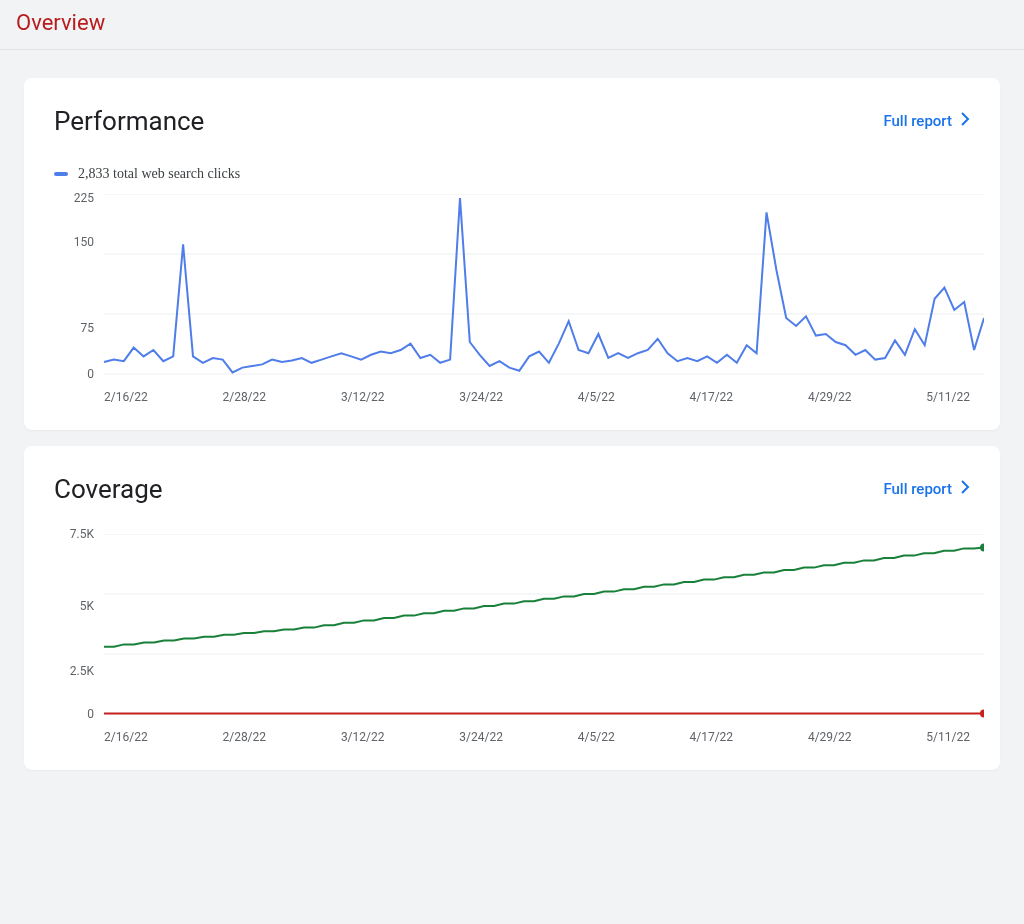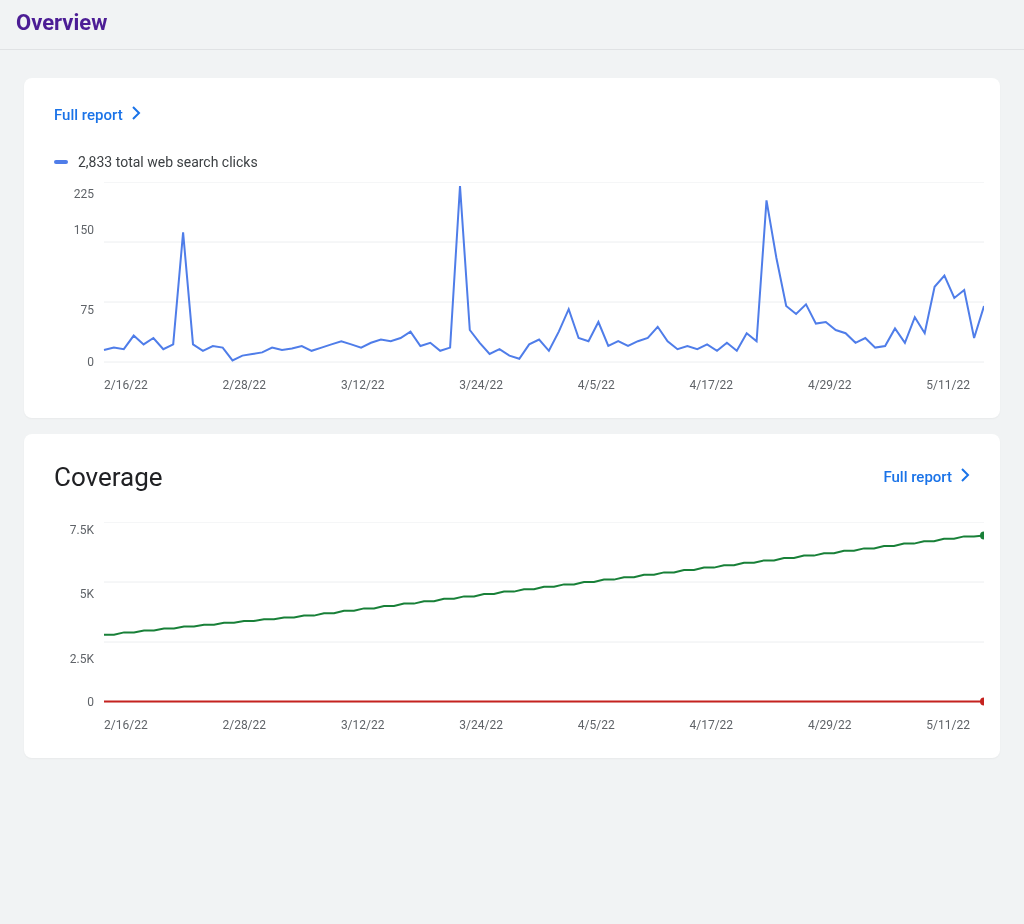--- a/index.html
+++ b/index.html
@@ -9,22 +9,22 @@
     width: 1024px;
     height: 924px;
     overflow: hidden;
   }
   .page-header {
     padding: 10px 16px 14px;
     border-bottom: 1px solid #e0e2e4;
   }
   .page-title {
     font-size: 22px;
-    font-weight: 700;
-    color: #4c1d95;
+    font-weight: 400;
+    color: #b91c1c;
   }
   .cards {
     padding: 12px;
   }
   .card {
     background: #fff;
     border-radius: 8px;
     padding: 28px 30px 24px;
     margin: 16px 12px;
     box-shadow: 0 1px 2px rgba(0,0,0,0.04);
@@ -48,20 +48,21 @@
     font-size: 15px;
     font-weight: 500;
     cursor: pointer;
     text-decoration: none;
   }
   .chev { display:inline-block; }
   .legend {
     display: flex;
     gap: 36px;
     margin-bottom: 12px;
+    font-family: Liberation Serif, serif;
   }
   .legend-item {
     display: inline-flex;
     align-items: center;
     gap: 10px;
     font-size: 14px;
     color: #3c4043;
   }
   .chip {
     width: 14px;
@@ -95,40 +96,41 @@
 <body>
 
 <div class="page-header">
   <h1 class="page-title">Overview</h1>
 </div>
 
 <div class="cards">
 
   <div class="card">
     <div class="card-head">
+      <div class="card-title">Performance</div>
       <a class="full-report">
         <span>Full report</span>
         <span class="chev">
           <svg width="10" height="14" viewBox="0 0 10 14">
               <path d="M2 1 L8 7 L2 13" fill="none" stroke="#1a73e8" stroke-width="2"></path>
             </svg>
         </span>
       </a>
     </div>
     <div class="legend">
       <span class="legend-item">
         <span class="chip" style="background:#4f7de9"></span>
         <span>2,833 total web search clicks</span>
       </span>
     </div>
     <div class="chart-wrap" style="height:212px;"><div class="y-ticks">
           <div style="top:180px">0</div>
-          <div style="top:128px">75</div>
+          <div style="top:134px">75</div>
           <div style="top:48px">150</div>
-          <div style="top:12px">225</div>
+          <div style="top:4px">225</div>
         </div><svg width="930" height="184">
     <g class="grid">
             <line x1="50" y1="180" x2="930" y2="180"></line>
             <line x1="50" y1="120" x2="930" y2="120"></line>
             <line x1="50" y1="60" x2="930" y2="60"></line>
             <line x1="50" y1="0" x2="930" y2="0"></line>
           </g>
     <path class="series" d="M50.0 168.0 L59.9 165.6 L69.8 167.2 L79.7 153.6 L89.6 162.4 L99.4 156.0 L109.3 167.2 L119.2 162.4 L129.1 50.4 L139.0 162.4 L148.9 168.8 L158.8 164.0 L168.7 165.6 L178.5 178.4 L188.4 173.6 L198.3 172.0 L208.2 170.4 L218.1 165.6 L228.0 168.0 L237.9 166.4 L247.8 164.0 L257.6 168.8 L267.5 165.6 L277.4 162.4 L287.3 159.2 L297.2 162.4 L307.1 165.6 L317.0 160.8 L326.9 157.6 L336.7 159.2 L346.6 156.0 L356.5 149.6 L366.4 164.0 L376.3 160.8 L386.2 168.8 L396.1 165.6 L406.0 4.0 L415.8 148.0 L425.7 160.8 L435.6 172.0 L445.5 167.2 L455.4 173.6 L465.3 176.8 L475.2 162.4 L485.1 157.6 L494.9 168.8 L504.8 149.6 L514.7 127.2 L524.6 156.0 L534.5 159.2 L544.4 140.0 L554.3 164.0 L564.2 159.2 L574.0 164.0 L583.9 159.2 L593.8 156.0 L603.7 144.8 L613.6 159.2 L623.5 167.2 L633.4 164.0 L643.3 167.2 L653.1 162.4 L663.0 168.8 L672.9 160.8 L682.8 168.8 L692.7 151.2 L702.6 159.2 L712.5 18.4 L722.4 76.0 L732.2 124.0 L742.1 132.0 L752.0 122.4 L761.9 141.6 L771.8 140.0 L781.7 148.0 L791.6 151.2 L801.5 160.8 L811.3 156.0 L821.2 165.6 L831.1 164.0 L841.0 146.4 L850.9 160.8 L860.8 135.2 L870.7 151.2 L880.6 104.8 L890.4 93.6 L900.3 116.0 L910.2 108.0 L920.1 156.0 L930.0 124.0 " stroke="#4f7de9"></path>
 
   </svg><div class="x-ticks">
@@ -152,21 +154,21 @@
           <svg width="10" height="14" viewBox="0 0 10 14">
               <path d="M2 1 L8 7 L2 13" fill="none" stroke="#1a73e8" stroke-width="2"></path>
             </svg>
         </span>
       </a>
     </div>
     <div class="chart-wrap" style="height:212px;"><div class="y-ticks">
           <div style="top:180px">0</div>
           <div style="top:137px">2.5K</div>
           <div style="top:72px">5K</div>
-          <div style="top:8px">7.5K</div>
+          <div style="top:0px">7.5K</div>
         </div><svg width="930" height="184">
     <g class="grid">
             <line x1="50" y1="180" x2="930" y2="180"></line>
             <line x1="50" y1="120" x2="930" y2="120"></line>
             <line x1="50" y1="60" x2="930" y2="60"></line>
             <line x1="50" y1="0" x2="930" y2="0"></line>
           </g>
     <path class="series" d="M50.0 179.6 L60.0 179.6 L70.0 179.6 L80.0 179.6 L90.0 179.6 L100.0 179.6 L110.0 179.6 L120.0 179.6 L130.0 179.6 L140.0 179.6 L150.0 179.6 L160.0 179.6 L170.0 179.6 L180.0 179.6 L190.0 179.6 L200.0 179.6 L210.0 179.6 L220.0 179.6 L230.0 179.6 L240.0 179.6 L250.0 179.6 L260.0 179.6 L270.0 179.6 L280.0 179.6 L290.0 179.6 L300.0 179.6 L310.0 179.6 L320.0 179.6 L330.0 179.6 L340.0 179.6 L350.0 179.6 L360.0 179.6 L370.0 179.6 L380.0 179.6 L390.0 179.6 L400.0 179.6 L410.0 179.6 L420.0 179.6 L430.0 179.6 L440.0 179.6 L450.0 179.6 L460.0 179.6 L470.0 179.6 L480.0 179.6 L490.0 179.6 L500.0 179.6 L510.0 179.6 L520.0 179.6 L530.0 179.6 L540.0 179.6 L550.0 179.6 L560.0 179.6 L570.0 179.6 L580.0 179.6 L590.0 179.6 L600.0 179.6 L610.0 179.6 L620.0 179.6 L630.0 179.6 L640.0 179.6 L650.0 179.6 L660.0 179.6 L670.0 179.6 L680.0 179.6 L690.0 179.6 L700.0 179.6 L710.0 179.6 L720.0 179.6 L730.0 179.6 L740.0 179.6 L750.0 179.6 L760.0 179.6 L770.0 179.6 L780.0 179.6 L790.0 179.6 L800.0 179.6 L810.0 179.6 L820.0 179.6 L830.0 179.6 L840.0 179.6 L850.0 179.6 L860.0 179.6 L870.0 179.6 L880.0 179.6 L890.0 179.6 L900.0 179.6 L910.0 179.6 L920.0 179.6 L930.0 179.6 " stroke="#c5221f"></path>
           <path class="series" d="M50.0 112.8 L60.0 112.8 L70.0 110.4 L80.0 110.4 L90.0 108.5 L100.0 108.5 L110.0 106.6 L120.0 106.6 L130.0 104.6 L140.0 104.6 L150.0 102.7 L160.0 102.7 L170.0 100.8 L180.0 100.8 L190.0 98.9 L200.0 98.9 L210.0 97.2 L220.0 97.2 L230.0 95.5 L240.0 95.5 L250.0 93.6 L260.0 93.6 L270.0 91.2 L280.0 91.2 L290.0 88.8 L300.0 88.8 L310.0 86.4 L320.0 86.4 L330.0 84.0 L340.0 84.0 L350.0 81.6 L360.0 81.6 L370.0 79.2 L380.0 79.2 L390.0 76.8 L400.0 76.8 L410.0 74.4 L420.0 74.4 L430.0 72.0 L440.0 72.0 L450.0 69.6 L460.0 69.6 L470.0 67.2 L480.0 67.2 L490.0 64.8 L500.0 64.8 L510.0 62.4 L520.0 62.4 L530.0 60.0 L540.0 60.0 L550.0 57.6 L560.0 57.6 L570.0 55.2 L580.0 55.2 L590.0 52.8 L600.0 52.8 L610.0 50.4 L620.0 50.4 L630.0 48.0 L640.0 48.0 L650.0 45.6 L660.0 45.6 L670.0 43.2 L680.0 43.2 L690.0 40.8 L700.0 40.8 L710.0 38.4 L720.0 38.4 L730.0 36.0 L740.0 36.0 L750.0 33.6 L760.0 33.6 L770.0 31.2 L780.0 31.2 L790.0 28.8 L800.0 28.8 L810.0 26.4 L820.0 26.4 L830.0 24.0 L840.0 24.0 L850.0 21.6 L860.0 21.6 L870.0 19.2 L880.0 19.2 L890.0 16.8 L900.0 16.8 L910.0 14.4 L920.0 14.4 L930.0 13.5 " stroke="#188038"></path>
     <circle cx="930.0" cy="179.6" r="4" fill="#c5221f"></circle>

